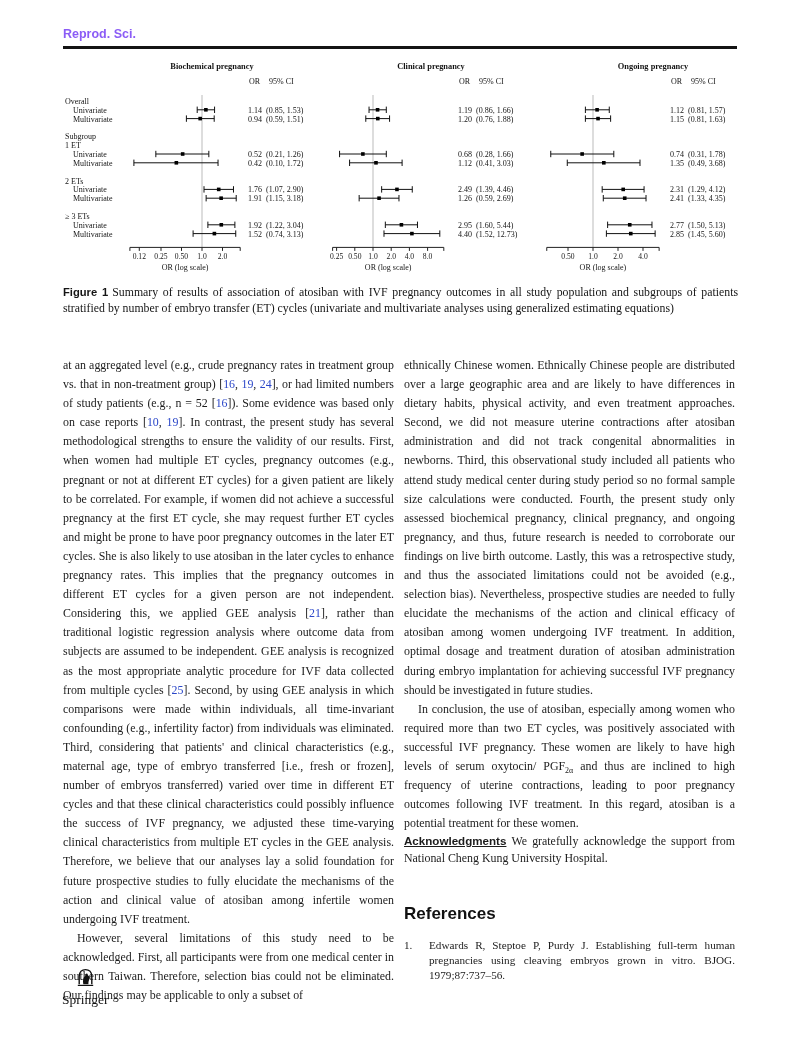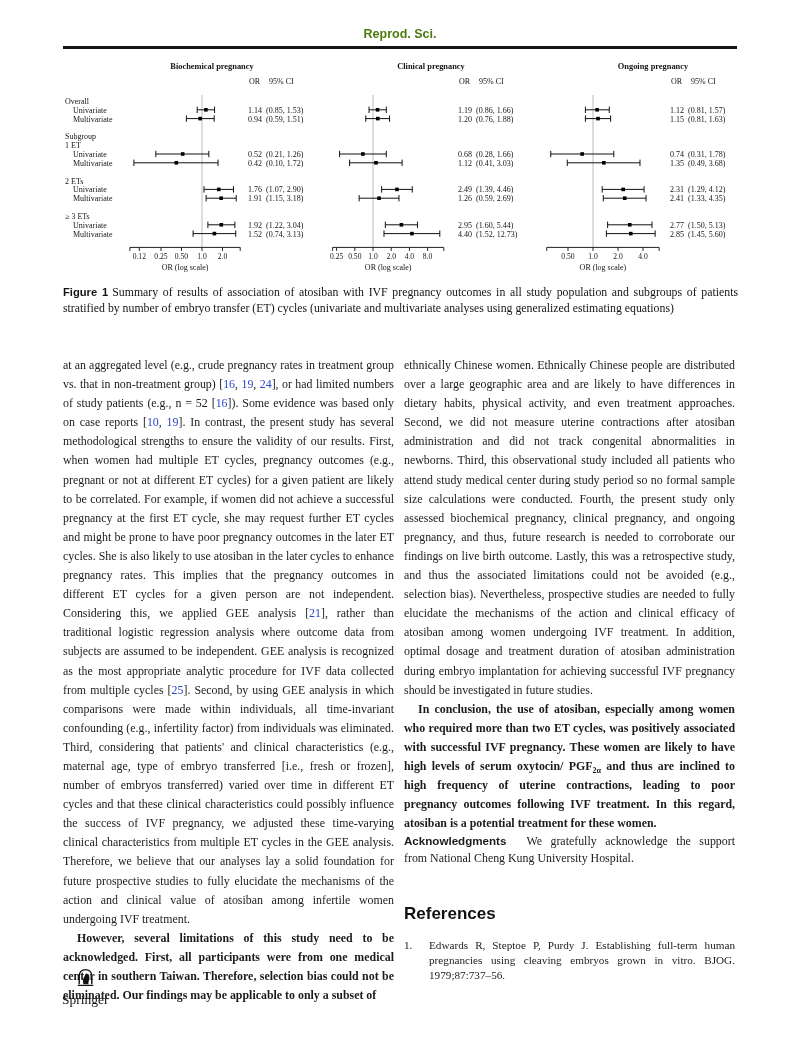--- a/index.html
+++ b/index.html
@@ -1,34 +1,34 @@
 <!DOCTYPE html>
 <html style="--cite: #2a46c8;"><head>
 <meta charset="utf-8">
 <style>
   html,body{margin:0;padding:0;background:#ffffff;}
   .page{position:relative;width:800px;height:1054px;background:#fff;overflow:hidden;
         font-family:"Liberation Serif",serif;color:#1b1b1b;}
-  .journal-header{position:absolute;top:27px;left:63px;right:63px;text-align:center;
-        font-family:"Liberation Sans",sans-serif;font-size:12.5px;font-weight:600;color:#4d7c0f;}
+  .journal-header{position:absolute;top:27px;left:63px;right:63px;text-align:left;
+        font-family:"Liberation Sans",sans-serif;font-size:12.5px;font-weight:600;color:#8b5cf6;}
   .header-rule{position:absolute;top:46px;left:63px;right:63px;height:2.6px;background:#141414;}
   .figure-block{position:absolute;top:57px;left:62px;width:676px;}
   .figure-block svg{display:block;}
   svg text{font-family:"Liberation Serif",serif;fill:#141414;}
   .abbreviations{margin:3px 0 0 64px;font-size:9.4px;color:#222;}
   .caption{margin:10px 0 0 1px;font-size:11.8px;line-height:15.8px;text-align:justify;color:#151515;}
   .cap-label{font-family:"Liberation Sans",sans-serif;font-weight:700;font-size:11.2px;margin-right:4px;}
   .columns{position:absolute;top:356px;left:63px;width:676px;display:flex;gap:10px;}
   .col{width:331px;font-size:11.9px;line-height:19.1px;text-align:justify;}
   .col p{margin:0;}
-  .col p.indent{text-indent:14px;font-weight:bold;}
+  .col p.indent{text-indent:14px;}
   .cite{color:var(--cite,#2a46c8);}
   sub{font-size:8px;line-height:0;}
   .ack{margin-top:19px;font-size:11.9px;line-height:16.6px;text-align:justify;}
-  .ack-label{font-family:"Liberation Sans",sans-serif;font-weight:700;font-size:11.6px;margin-right:20px;}
+  .ack-label{font-family:"Liberation Sans",sans-serif;font-weight:700;font-size:11.6px;margin-right:5px;text-decoration:underline;}
   .refs-heading{margin:37px 0 15px;font-family:"Liberation Sans",sans-serif;font-weight:700;
         font-size:17px;color:#111;}
   .ref-item{display:flex;font-size:11.2px;line-height:15.3px;}
   .ref-num{width:15px;flex:none;}
   .ref-body{flex:1;padding-left:10px;text-align:justify;}
   .footer{position:absolute;left:62px;bottom:46px;display:flex;align-items:center;gap:5px;
         font-size:13.5px;color:#111;flex-direction:column;}
 </style>
 </head>
 <body>

